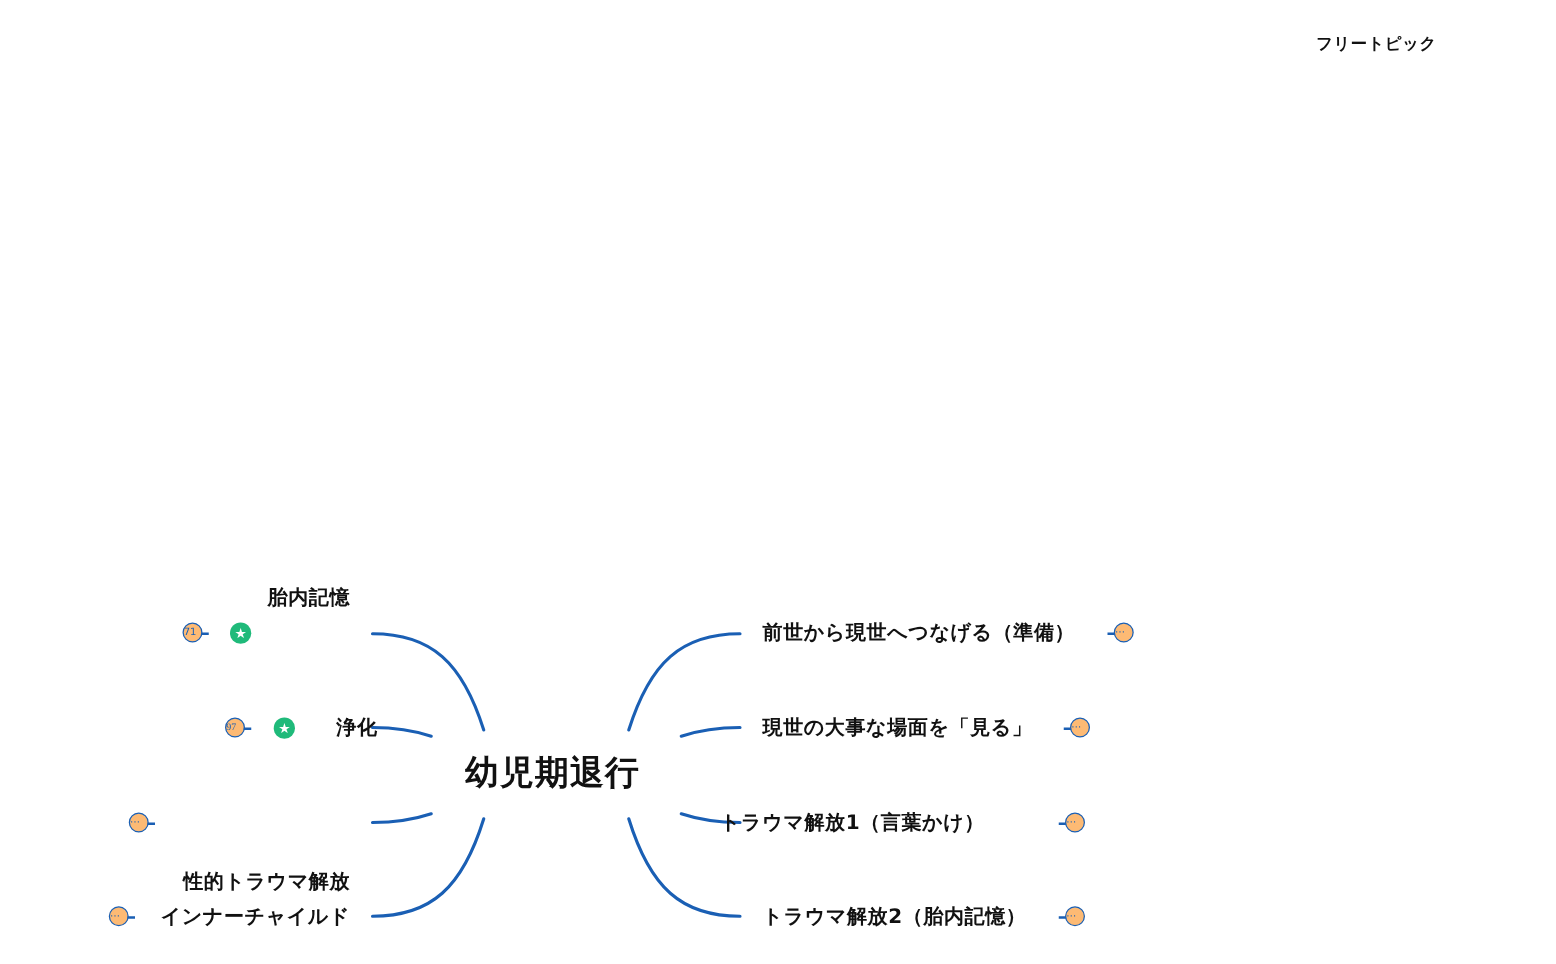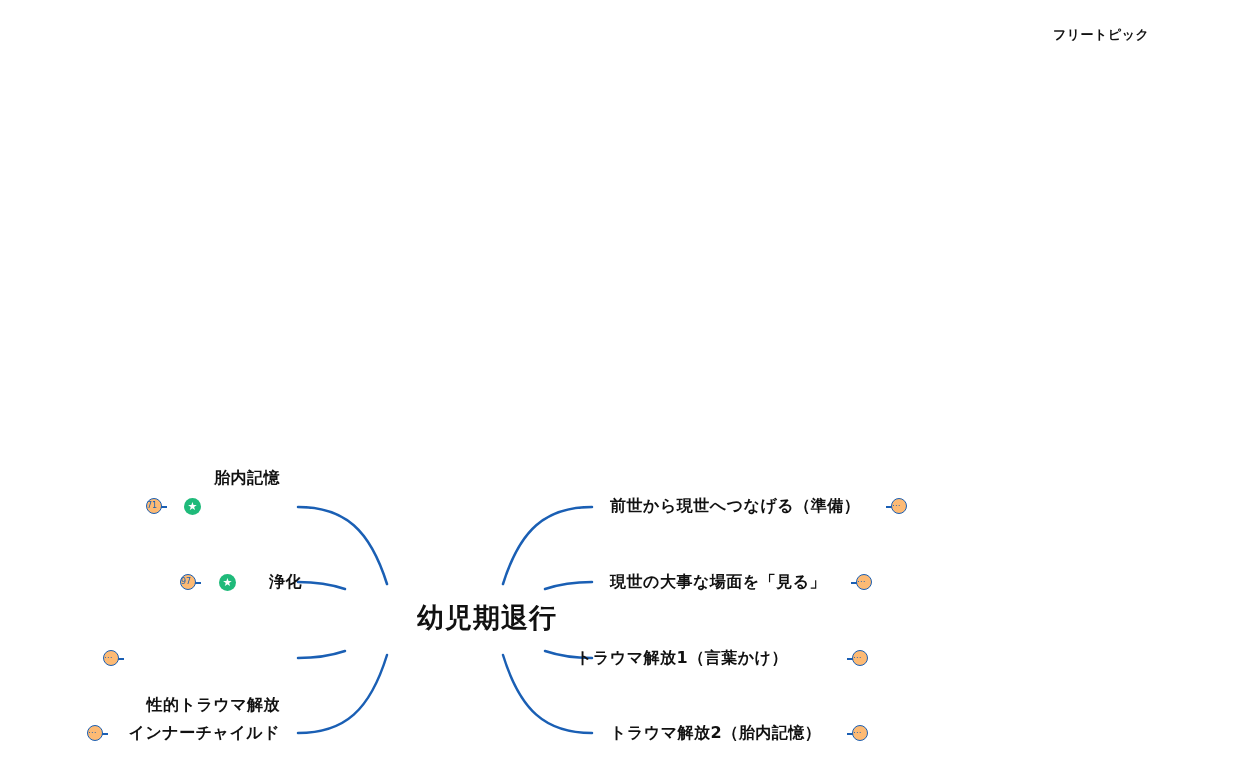--- a/index.html
+++ b/index.html
@@ -1,20 +1,20 @@
 <!DOCTYPE html>
 <html><head>
 <meta charset="utf-8">
 <style>
   html, body { margin:0; padding:0; background:#ffffff; }
   body { width:1245px; height:771px; position:relative; overflow:hidden;
          font-family:"DejaVu Sans","Liberation Sans",sans-serif; color:#111; }
   .floating { position:absolute; left:1053px; top:26px; font-size:13px; font-weight:bold; letter-spacing:0.5px; }
   svg.lines { position:absolute; left:0; top:0; width:1245px; height:771px; }
-  .central { position:absolute; left:372px; top:600px; font-size:27px; font-weight:bold; letter-spacing:1px; white-space:nowrap;margin-left:45px; }
+  .central { position:absolute; left:372px; top:600px; font-size:27px; font-weight:bold; letter-spacing:1px; white-space:nowrap; }
   .topic { position:absolute; font-size:16px; font-weight:bold; white-space:nowrap; line-height:20px; letter-spacing:0.5px;text-align:center; }
   .topic.left { text-align:right; }
   .badge { position:absolute; width:14px; height:14px; border:1px solid #1a5fb4; border-radius:50%;
            color:#1a5fb4; font-size:8px; line-height:14px; text-align:left; box-sizing:content-box; background:#fdba74; }
   .badge-tail { position:absolute; height:1.5px; width:6px; background:#1a5fb4; }
   .star { position:absolute; width:17px; height:17px; border-radius:50%; background:#1fba7a; color:#fff;
           font-size:11px; line-height:17px; text-align:center; }
 </style>
 </head>
 <body>
@@ -39,21 +39,21 @@
 <div class="central">幼児期退行</div>
 
 <div>
   <div class="badge" style="left:146px;top:498px;">71</div>
   <div class="badge-tail" style="left:161px;top:506px;"></div>
   <div class="star" style="left:184px;top:498px;">★</div>
   <div class="topic left" style="left: 214px; top: 468px;">胎内記憶</div>
 </div>
 
 <div>
-  <div class="badge" style="left:180px;top:574px;">97</div>
+  <div class="badge" style="left:180px;top:574px;font-family:Liberation Serif, serif;">97</div>
   <div class="badge-tail" style="left:195px;top:582px;"></div>
   <div class="star" style="left:219px;top:574px;">★</div>
   <div class="topic left" style="left: 247px; top: 572px; margin-left: 22px;">浄化</div>
 </div>
 
 <div>
   <div class="badge" style="left:103px;top:650px;">⋯</div>
   <div class="badge-tail" style="left:118px;top:658px;"></div>
   <div class="topic left" style="left: 146.5px; top: 648px; margin-top: 47px;">性的トラウマ解放</div>
 </div>

